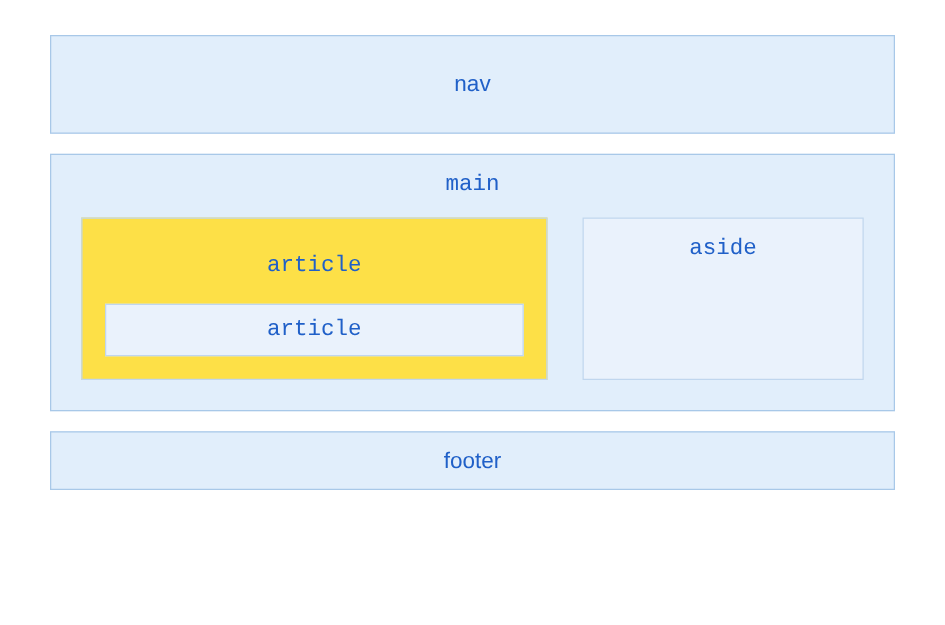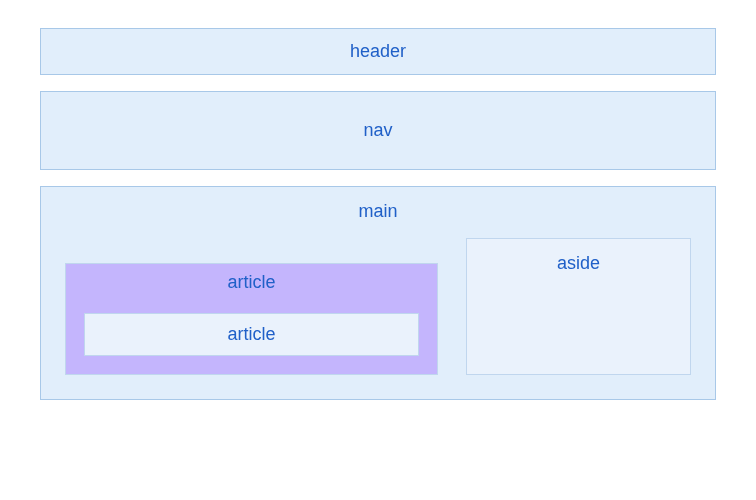--- a/index.html
+++ b/index.html
@@ -27,36 +27,36 @@
       text-align: center;
     }
     .header-box {
       padding: 12px 0;
     }
     .nav-box {
       padding: 28px 0;
     }
     .main-box {
       padding: 14px 24px 24px 24px;
+      font-family: Liberation Mono, monospace;
     }
     .main-label {
       margin-bottom: 16px;
     }
     .main-content {
       display: flex;
       gap: 28px;
       align-items: stretch;
     }
     .article-box {
       flex: 1.5;
-      background: #c4b5fd;
+      background: #fde047;
       border: 1px solid #c0d6ee;
-      padding: 8px 18px 18px 18px;
+      padding: 28px 18px 18px 18px;
       text-align: center;
-      margin-top: 25px;
     }
     .article-label {
       margin-bottom: 20px;
     }
     .section-box {
       background: #eaf2fc;
       border: 1px solid #c0d6ee;
       padding: 10px 0;
       text-align: center;
     }
@@ -68,37 +68,37 @@
     }
     .footer-box {
       padding: 12px 0;
     }
   </style>
 </head>
 <body>
 
 <div class="container">
 
-  <div class="box header-box">
-    <span>header</span>
-  </div>
 
   <div class="box nav-box">
     <span>nav</span>
   </div>
 
   <div class="box main-box">
     <div class="main-label">main</div>
     <div class="main-content">
       <div class="article-box">
         <div class="article-label">article</div>
         <div class="section-box">
           <span>article</span>
         </div>
       </div>
       <div class="aside-box">
         <span>aside</span>
       </div>
     </div>
   </div>
 
+  <div class="box footer-box">
+    <span>footer</span>
+  </div>
 
 </div>
 
 </body></html>

